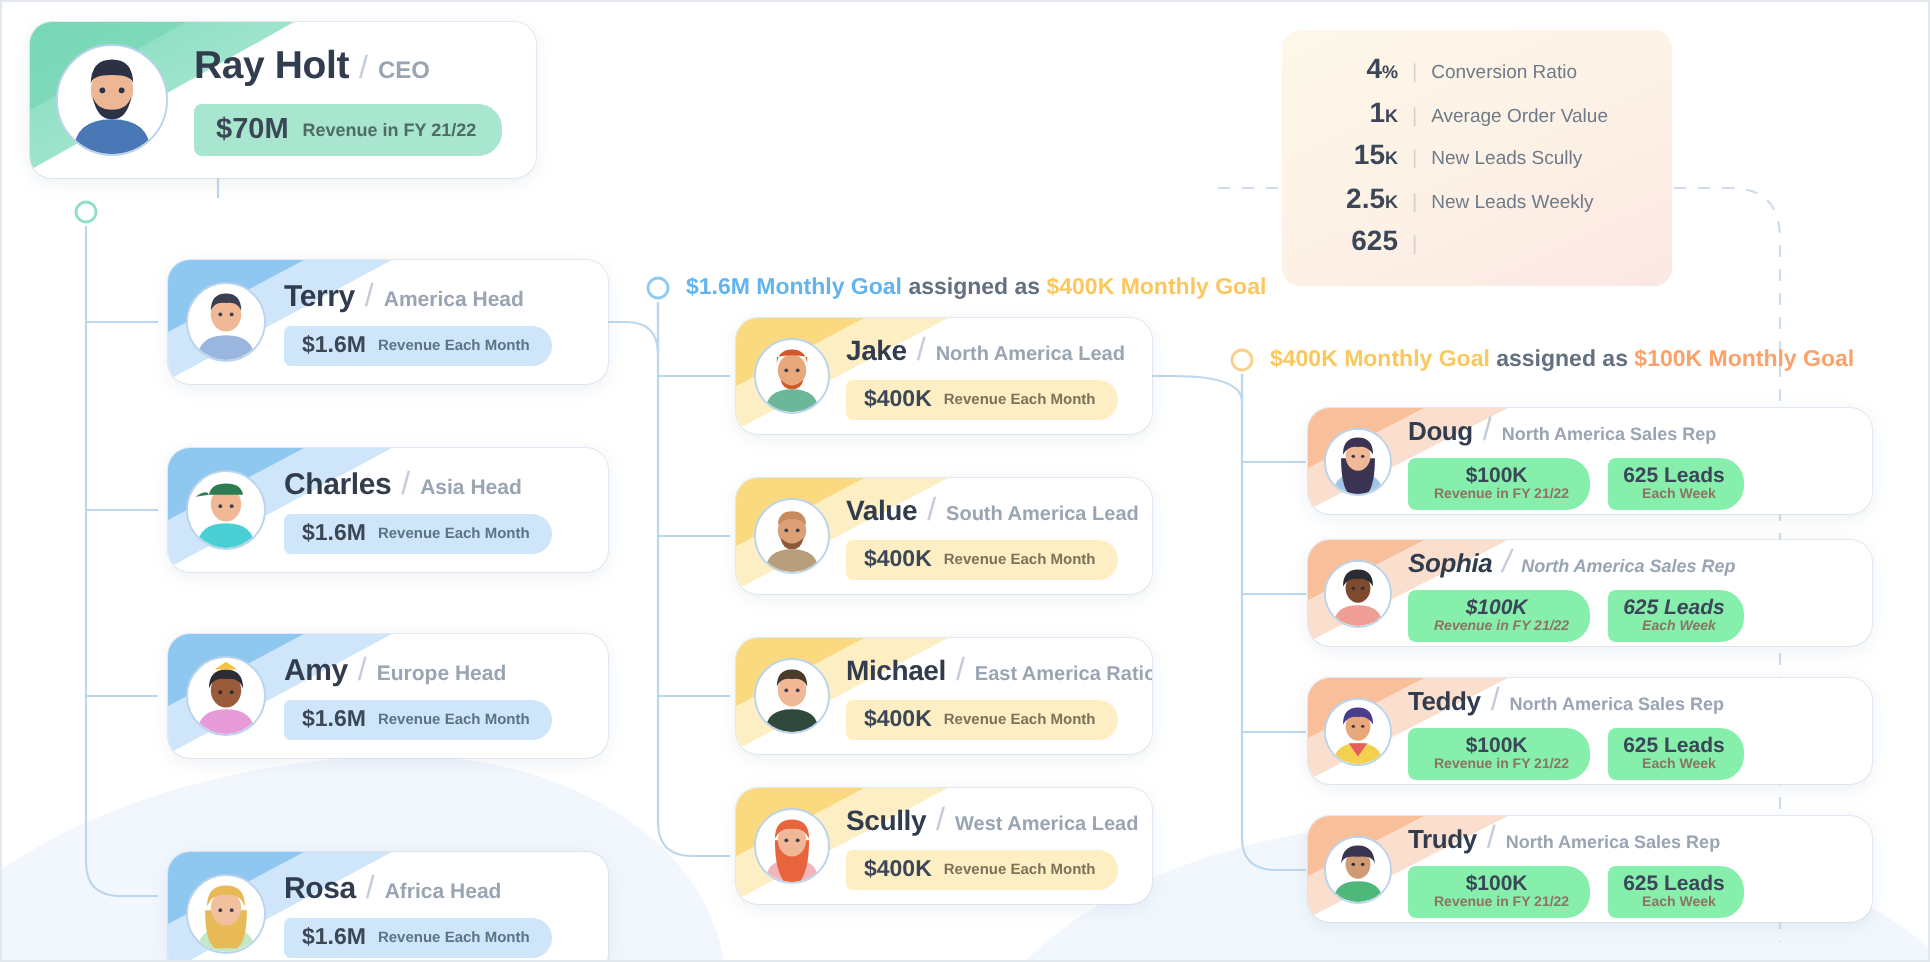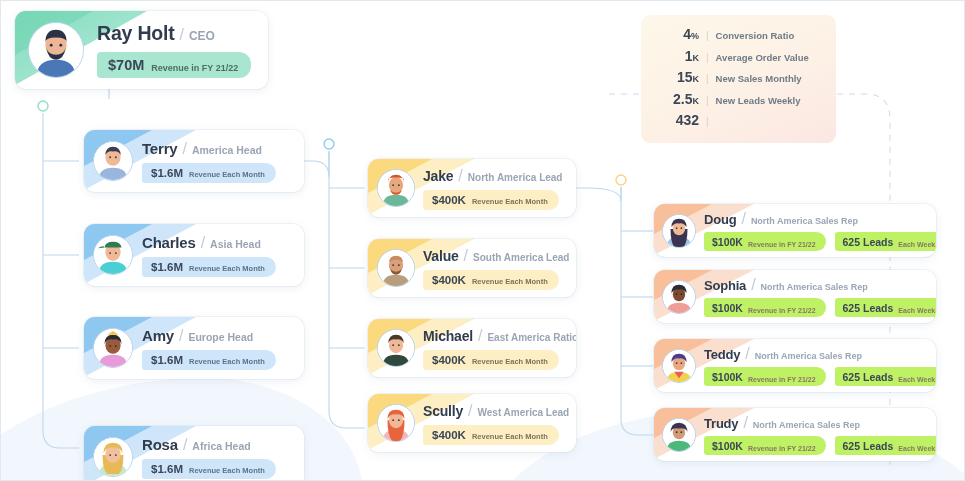--- a/index.html
+++ b/index.html
@@ -65,21 +65,21 @@
     overflow: hidden;
     position: relative;
   }
   .card-body { position: relative; z-index: 2; flex: 1 1 auto; min-width: 0; }
   .name-row { display: flex; align-items: baseline; white-space: nowrap; }
   .person-name { font-weight: bold; color: #313c4e; letter-spacing: -.2px; }
   .sep { color: #c3ccd8; margin: 0 5px; font-weight: normal; }
   .person-role { color: #9aa5b4; font-weight: bold; }
   .badges { display: flex; align-items: center; }
   .badge {
-    display: inline-flex; align-items: flex-end;
+    display: inline-flex; align-items: center;
     border-radius: 4px 12px 12px 4px;
     white-space: nowrap;
   }
   .badge-value { font-weight: bold; color: #3b4657; }
   .badge-label { color: #7e8a99; font-weight: bold; }
 
   
   #card-ceo { left: 14px; top: 10px; width: 253px; height: 78px; padding: 0 12px 0 0; }
   #card-ceo .avatar-wrap { width: 82px; height: 78px; }
   #card-ceo .avatar { width: 56px; height: 56px; }
@@ -108,21 +108,21 @@
   .card-lead .badge { margin-top: 5px; padding: 4px 11px 4px 9px; background: #fdeec4; }
   .card-lead .badge-value { font-size: 11.5px; }
   .card-lead .badge-label { font-size: 7.5px; margin-left: 6px; color: #7d7158; }
 
   
   .card-rep { width: 282px; height: 53px; }
   .card-rep .avatar-wrap { width: 50px; height: 53px; }
   .card-rep .avatar { width: 34px; height: 34px; }
   .card-rep .person-name { font-size: 13px; }
   .card-rep .person-role { font-size: 9px; }
-  .card-rep .badge { margin-top: 4px; padding: 3.5px 10px 3.5px 8px; background: #bef264; }
+  .card-rep .badge { margin-top: 4px; padding: 3.5px 10px 3.5px 8px; background: #86efac; flex-direction: column; }
   .card-rep .badge + .badge { margin-left: 9px; }
   .card-rep .badge-value { font-size: 10.5px; }
   .card-rep .badge-label { font-size: 7px; margin-left: 5px; color: #8a7466; }
 
   
   .goal-label {
     position: absolute; z-index: 4;
     font-size: 11.5px; font-weight: bold;
     white-space: nowrap;
     color: #5c6777;
@@ -144,21 +144,21 @@
     z-index: 3;
     padding: 11px 12px 0 6px;
   }
   .metric-row { display: flex; align-items: baseline; height: 21.5px; }
   .metric-num {
     width: 52px; text-align: right;
     font-weight: bold; font-size: 14px; color: #3b4657;
   }
   .metric-num .unit { font-size: 9px; }
   .metric-bar { color: #d8cfc6; margin: 0 7px; font-size: 10px; }
-  .metric-text { font-size: 9.5px; font-weight: bold; color: #6e7a88; }
+  .metric-text { font-size: 9.5px; font-weight: normal; color: #6e7a88; }
 </style>
 </head>
 <body>
 
 <div id="stage">
 
   <div class="bg-shape" id="bg-wave-left"></div>
   <div class="bg-shape" id="bg-wave-right"></div>
 
   <svg id="connectors" width="965" height="481" viewBox="0 0 965 481">
@@ -191,21 +191,31 @@
     <g fill="none" stroke="#cfdced" stroke-width="1.1" stroke-dasharray="6 6">
       <path d="M608 93 L864 93 Q889 93 889 118 L889 470"></path>
     </g>
 
     <circle cx="42" cy="105" r="5" fill="#ffffff" stroke="#8fe0c4" stroke-width="1.4"></circle>
     <circle cx="328" cy="143" r="5" fill="#ffffff" stroke="#8ecbf2" stroke-width="1.4"></circle>
     <circle cx="620" cy="179" r="5" fill="#ffffff" stroke="#fbd089" stroke-width="1.4"></circle>
   </svg>
 
 
-
+  <div class="goal-label" style="left:342px; top:137px;">
+    <span class="goal-from-blue">$1.6M Monthly Goal</span>
+    <span class="goal-mid">assigned as</span>
+    <span class="goal-to-amber">$400K Monthly Goal</span>
+  </div>
+
+  <div class="goal-label" style="left:634px; top:173px;">
+    <span class="goal-from-amber">$400K Monthly Goal</span>
+    <span class="goal-mid">assigned as</span>
+    <span class="goal-to-orange">$100K Monthly Goal</span>
+  </div>
 
   <div class="card" id="card-ceo">
     <svg class="corner" viewBox="0 0 253 78" preserveAspectRatio="none">
       <defs>
         <linearGradient id="gceo" x1="0" y1="0" x2="1" y2="1">
           <stop offset="0" stop-color="#7fdcbc"></stop>
             <stop offset="1" stop-color="#bdecdc"></stop>
         </linearGradient>
       </defs>
       <path d="M0 0 L132 0 L0 74 Z" fill="url(#gceo)"></path>
@@ -513,21 +523,21 @@
           <span class="badge-label">Revenue in FY 21/22</span>
         </span>
         <span class="badge">
           <span class="badge-value">625 Leads</span>
           <span class="badge-label">Each Week</span>
         </span>
       </div>
     </div>
   </div>
 
-  <div class="card card-rep" style="left:653px; top:269px;">
+  <div class="card card-rep" style="left:653px; top:269px;font-style:italic;">
     <svg class="corner" viewBox="0 0 282 53" preserveAspectRatio="none">
       <path d="M0 0 L100 0 L0 51 Z" fill="#fbdfce"></path>
       <path d="M0 0 L58 0 L0 30 Z" fill="#f9bf9b"></path>
     </svg>
     <div class="avatar-wrap">
       <div class="avatar"><svg viewBox="0 0 34 34">
         <circle cx="17" cy="17" r="17" fill="#fff"></circle>
         <path d="M4 34 Q4 23 17 23 Q30 23 30 34 Z" fill="#ef9e96"></path>
         <ellipse cx="17" cy="14" rx="6.6" ry="7.6" fill="#7d4a2e"></ellipse>
         <path d="M9 13 Q9 4 17 4 Q25 4 25 13 Q22 8 17 9 Q12 8 9 13Z" fill="#2b2b33"></path>
@@ -630,26 +640,26 @@
       <span class="metric-text">Conversion Ratio</span>
     </div>
     <div class="metric-row">
       <span class="metric-num"><span>1</span><span class="unit">K</span></span>
       <span class="metric-bar">|</span>
       <span class="metric-text">Average Order Value</span>
     </div>
     <div class="metric-row">
       <span class="metric-num"><span>15</span><span class="unit">K</span></span>
       <span class="metric-bar">|</span>
-      <span class="metric-text">New Sales Monthly</span>
+      <span class="metric-text">New Leads Scully</span>
     </div>
     <div class="metric-row">
       <span class="metric-num"><span>2.5</span><span class="unit">K</span></span>
       <span class="metric-bar">|</span>
       <span class="metric-text">New Leads Weekly</span>
     </div>
     <div class="metric-row">
-      <span class="metric-num"><span>432</span><span class="unit"></span></span>
+      <span class="metric-num"><span>625</span><span class="unit"></span></span>
       <span class="metric-bar">|</span>
     </div>
   </div>
 
 </div>
 
 </body></html>

